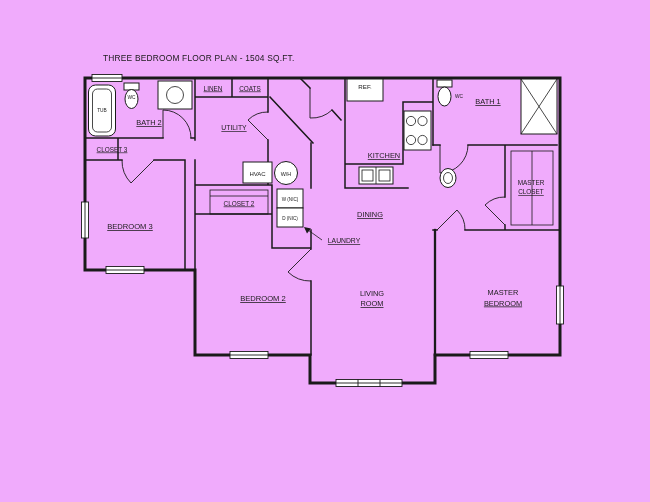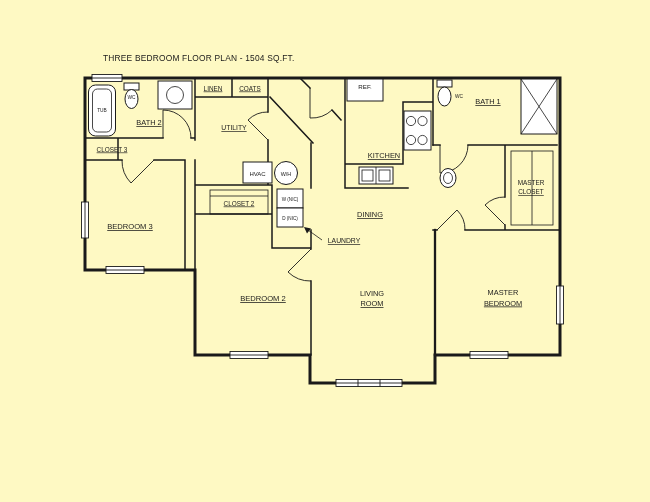--- a/index.html
+++ b/index.html
@@ -1,16 +1,16 @@
 <!DOCTYPE html>
 <html><head>
 <meta charset="utf-8">
 <style>
   html,body{margin:0;padding:0;background:#ffffff;}
-  .page{position:relative;width:650px;height:502px;background:#fef9c3;overflow:hidden;}
+  .page{position:relative;width:650px;height:502px;background:#f0abfc;overflow:hidden;}
   svg{display:block;}
   text{font-family:"Liberation Sans", sans-serif;fill:#1a1a1a;}
   .u{text-decoration:underline;}
   .wall-ext{stroke:#1a1a1a;stroke-width:3;fill:none;stroke-linecap:square;}
   .wall-int{stroke:#1a1a1a;stroke-width:1.5;fill:none;stroke-linecap:square;}
   .wall-mid{stroke:#1a1a1a;stroke-width:2.3;fill:none;stroke-linecap:square;}
   .door{stroke:#1a1a1a;stroke-width:0.9;fill:none;}
   .fix{stroke:#1a1a1a;stroke-width:1;fill:#ffffff;}
   .fixthin{stroke:#1a1a1a;stroke-width:0.8;fill:none;}
   .win{fill:#ffffff;stroke:#1a1a1a;stroke-width:0.9;}

